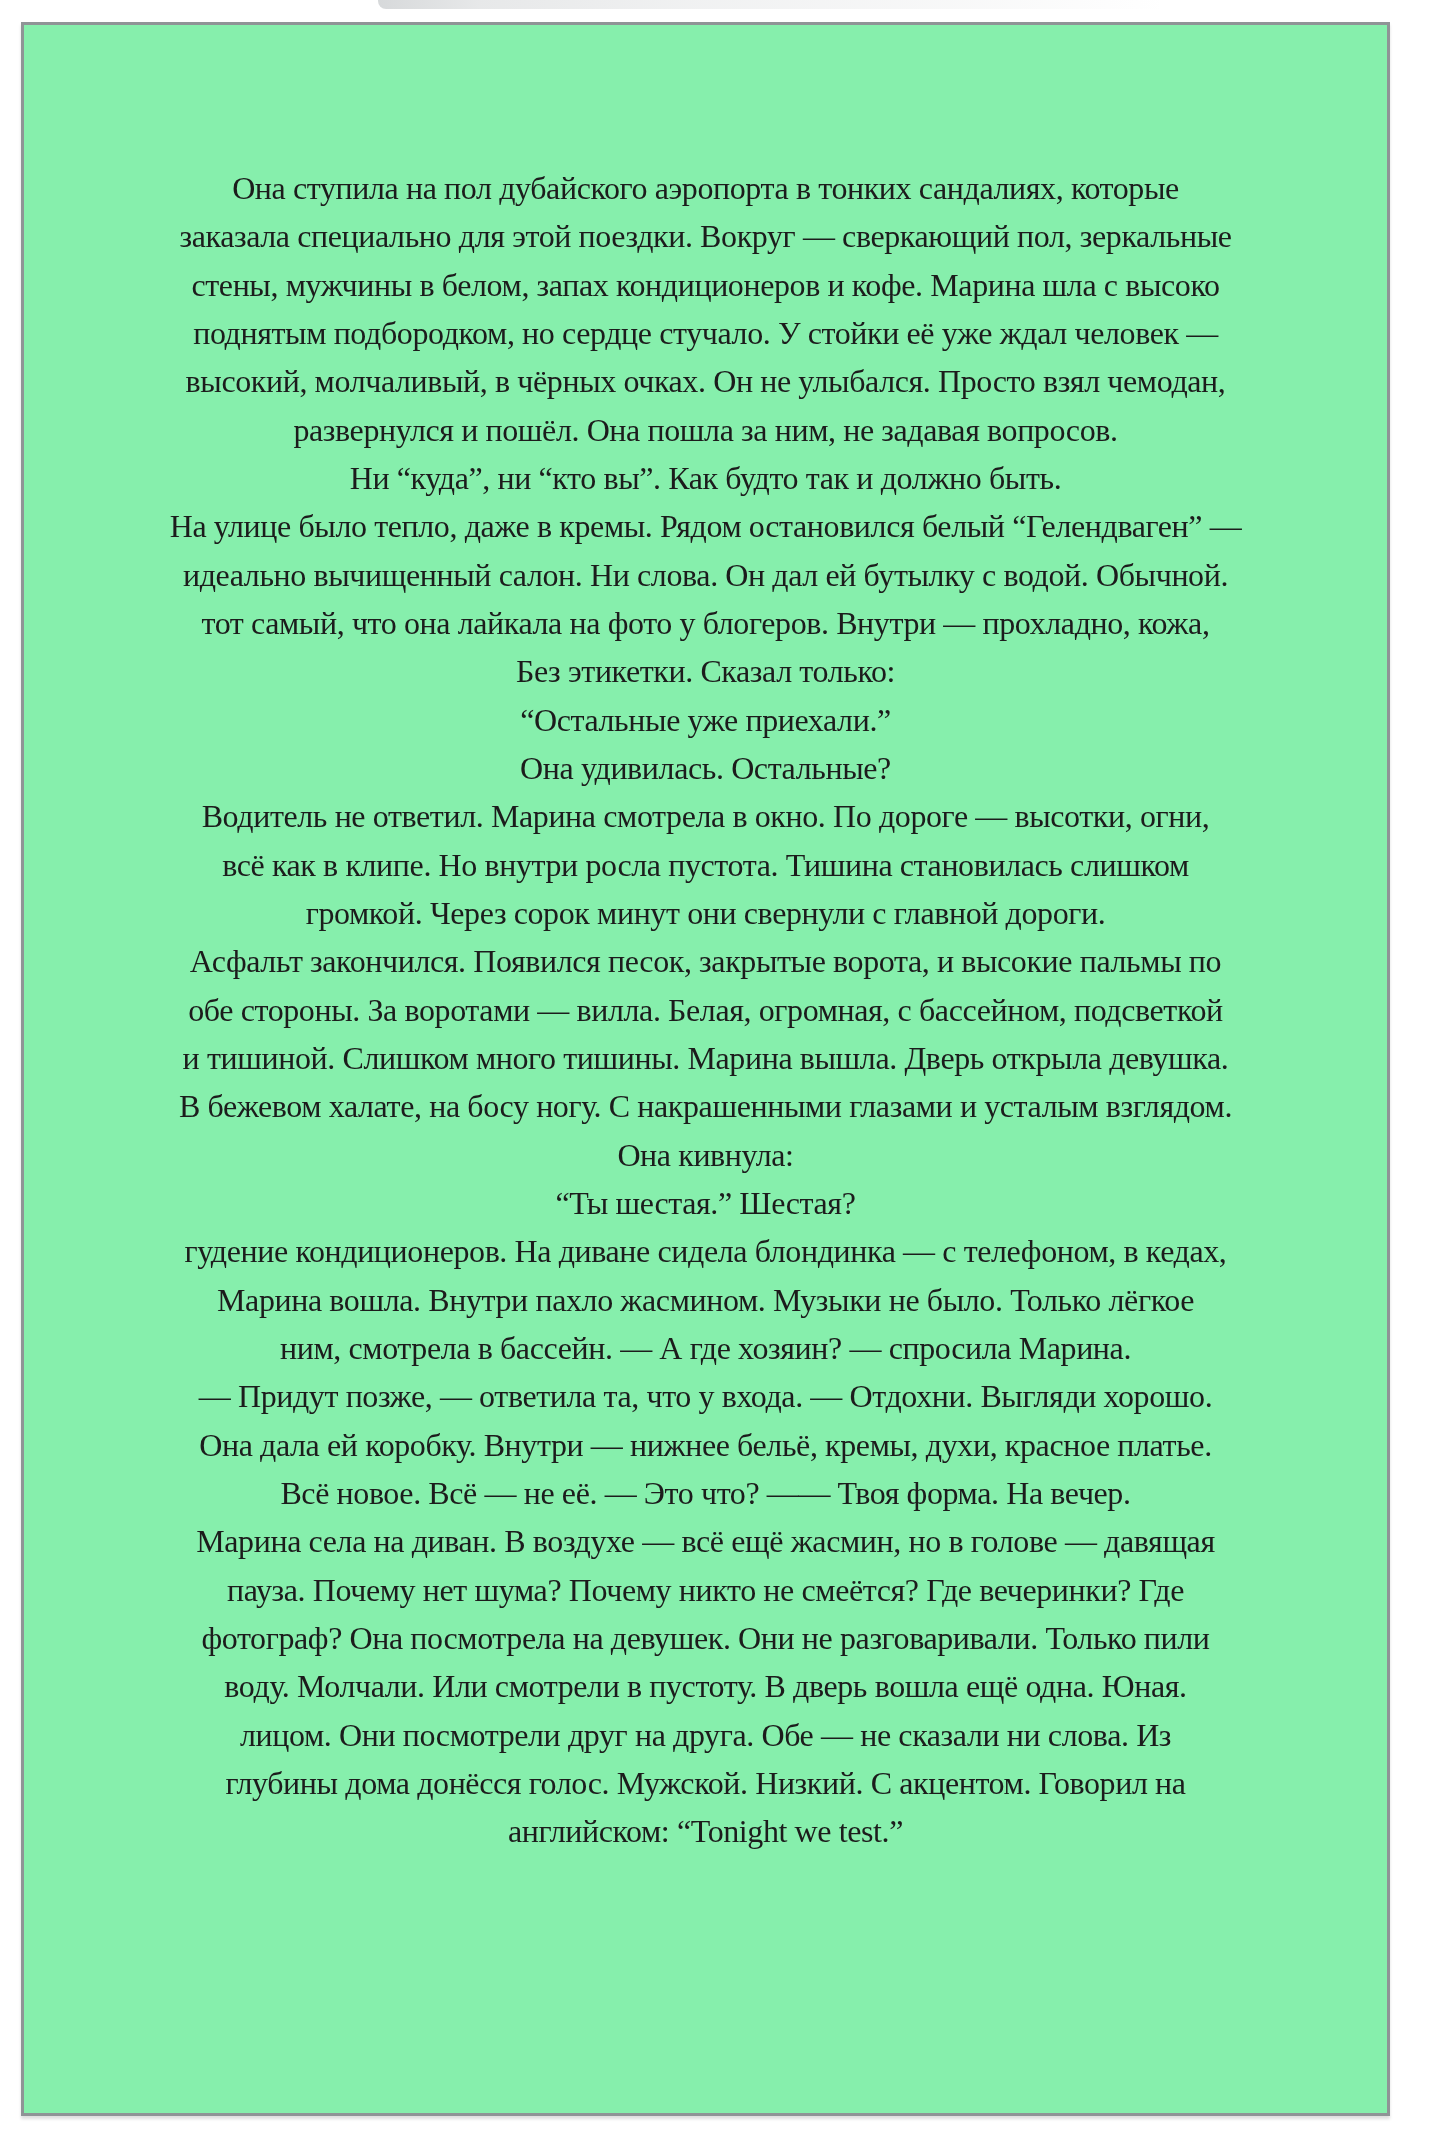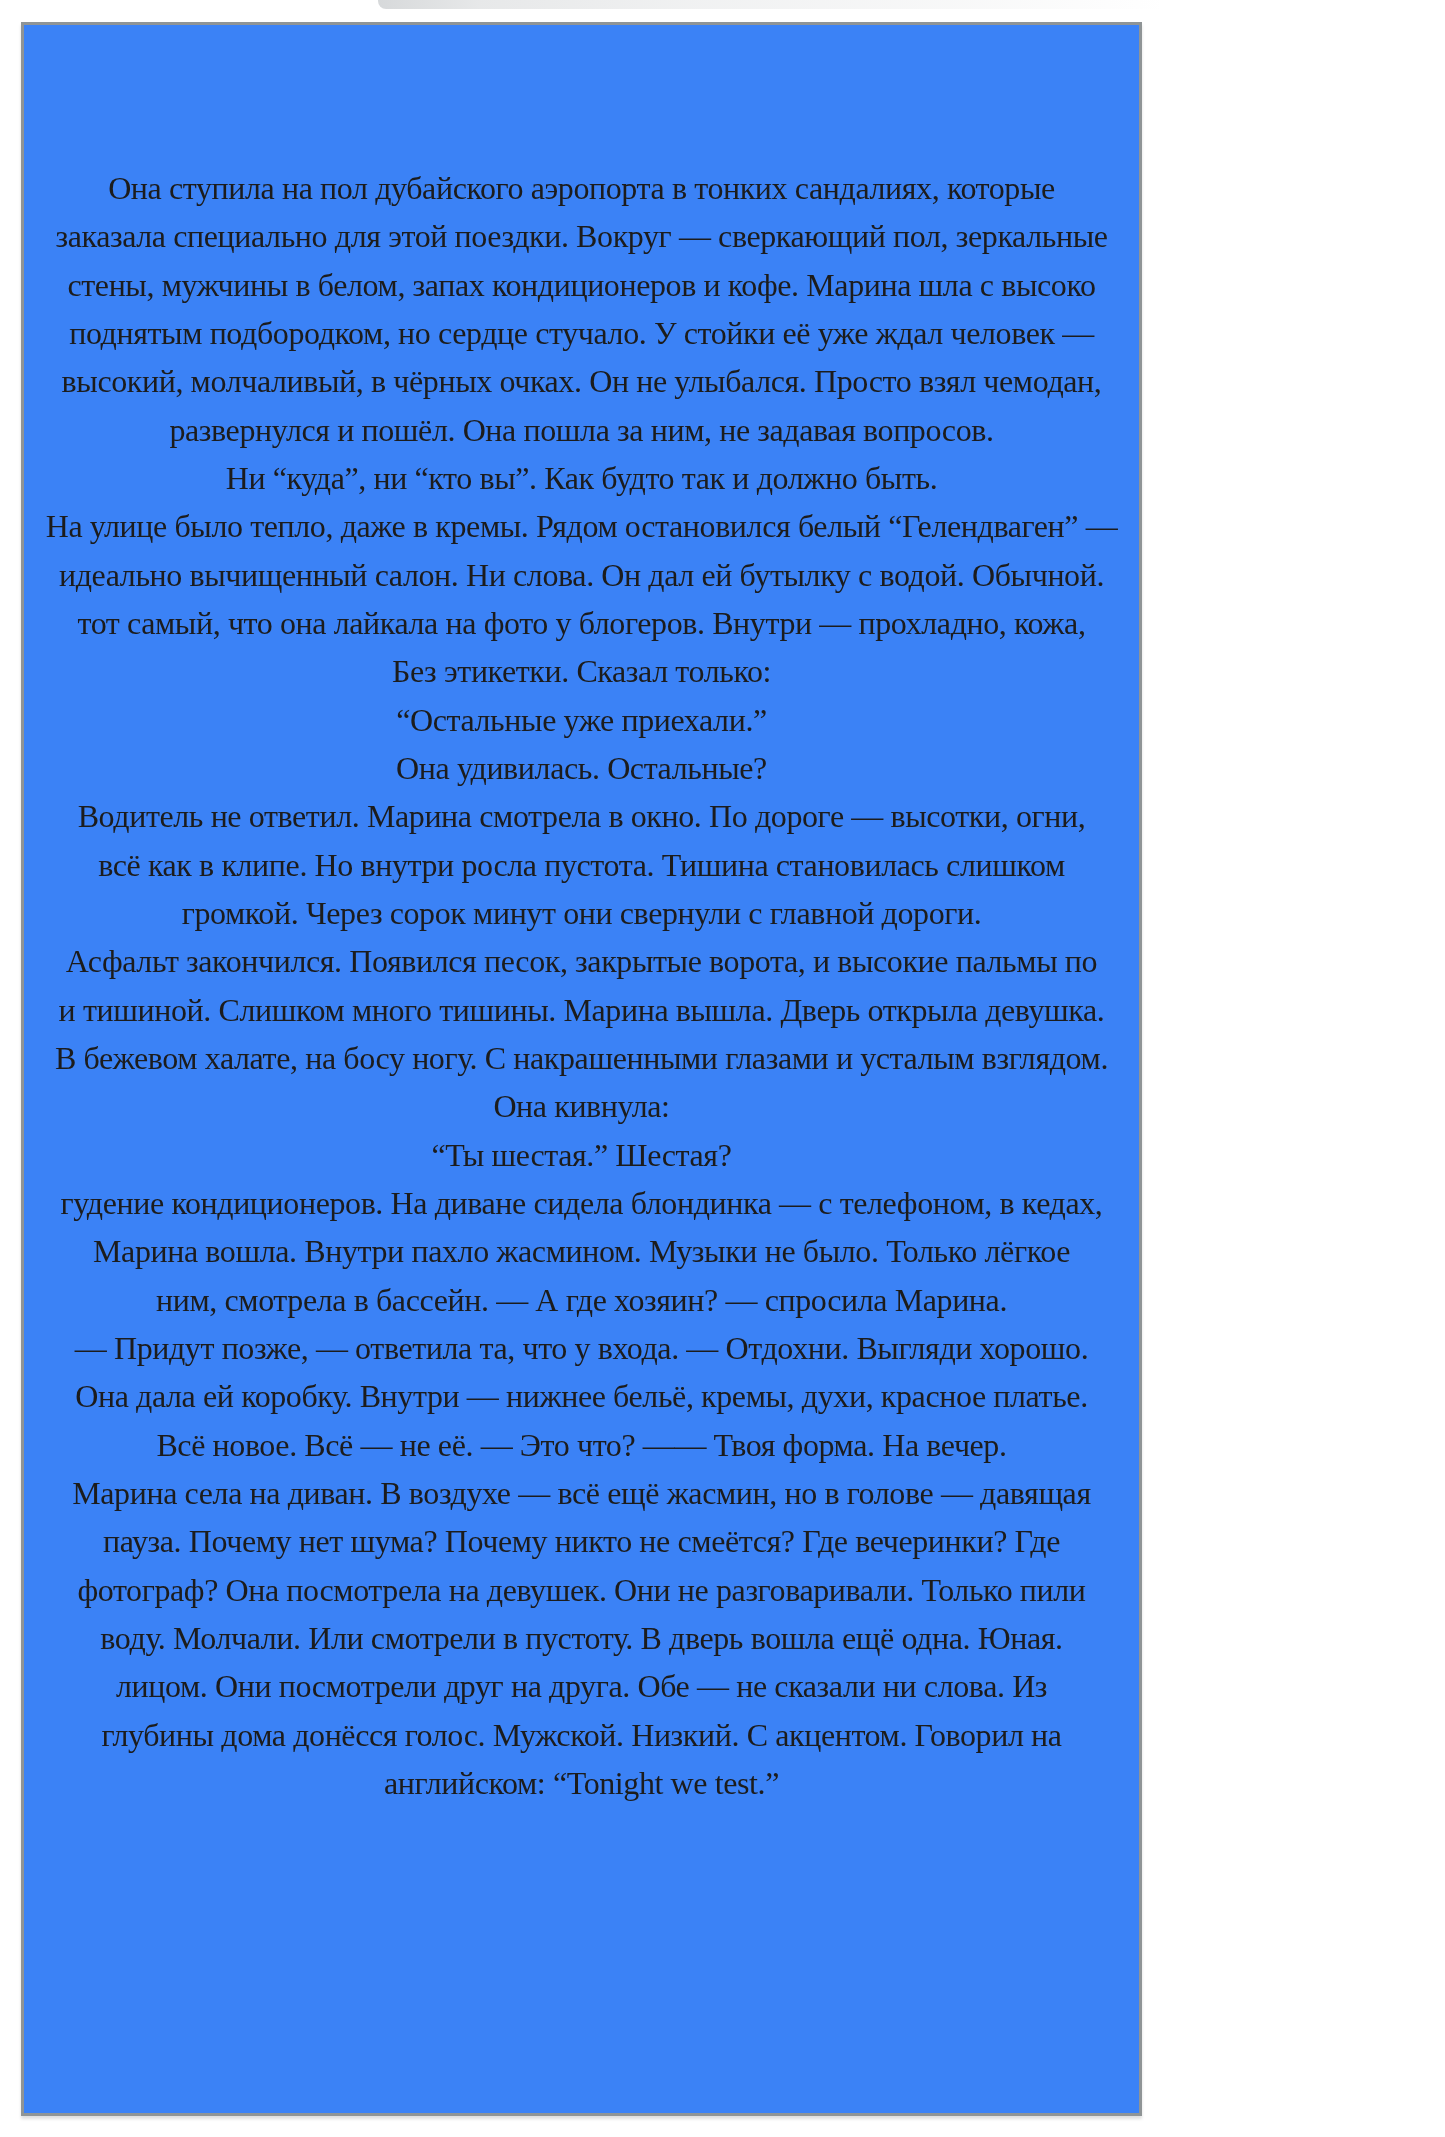--- a/index.html
+++ b/index.html
@@ -30,25 +30,25 @@
       rgba(122,129,134,0.18) 13%,
       rgba(122,129,134,0.11) 40%,
       rgba(122,129,134,0.05) 75%,
       rgba(122,129,134,0.00) 100%);
   }
   
   .page {
     position: absolute;
     left: 21px;
     top: 22px;
-    width: 1121px;
+    width: 1369px;
     height: 2094px;
     box-sizing: border-box;
     border: 3px solid var(--border-color, #8f9496);
-    background: #3b82f6;
+    background: #86efac;
     box-shadow: 0 3px 3px rgba(0,0,0,0.13);
   }
   .text-block {
     position: absolute;
     left: 0;
     top: 139px;
     width: 100%;
   }
   .text-line {
     height: 48.34px;
@@ -78,20 +78,21 @@
         <div class="text-line">На улице было тепло, даже в кремы. Рядом остановился белый “Гелендваген” —</div>
         <div class="text-line">идеально вычищенный салон. Ни слова. Он дал ей бутылку с водой. Обычной.</div>
         <div class="text-line">тот самый, что она лайкала на фото у блогеров. Внутри — прохладно, кожа,</div>
         <div class="text-line">Без этикетки. Сказал только:</div>
         <div class="text-line">“Остальные уже приехали.”</div>
         <div class="text-line">Она удивилась. Остальные?</div>
         <div class="text-line">Водитель не ответил. Марина смотрела в окно. По дороге — высотки, огни,</div>
         <div class="text-line">всё как в клипе. Но внутри росла пустота. Тишина становилась слишком</div>
         <div class="text-line">громкой. Через сорок минут они свернули с главной дороги.</div>
         <div class="text-line">Асфальт закончился. Появился песок, закрытые ворота, и высокие пальмы по</div>
+        <div class="text-line">обе стороны. За воротами — вилла. Белая, огромная, с бассейном, подсветкой</div>
         <div class="text-line">и тишиной. Слишком много тишины. Марина вышла. Дверь открыла девушка.</div>
         <div class="text-line">В бежевом халате, на босу ногу. С накрашенными глазами и усталым взглядом.</div>
         <div class="text-line">Она кивнула:</div>
         <div class="text-line">“Ты шестая.” Шестая?</div>
         <div class="text-line">гудение кондиционеров. На диване сидела блондинка — с телефоном, в кедах,</div>
         <div class="text-line">Марина вошла. Внутри пахло жасмином. Музыки не было. Только лёгкое</div>
         <div class="text-line">ним, смотрела в бассейн. — А где хозяин? — спросила Марина.</div>
         <div class="text-line">— Придут позже, — ответила та, что у входа. — Отдохни. Выгляди хорошо.</div>
         <div class="text-line">Она дала ей коробку. Внутри — нижнее бельё, кремы, духи, красное платье.</div>
         <div class="text-line">Всё новое. Всё — не её. — Это что? —— Твоя форма. На вечер.</div>

